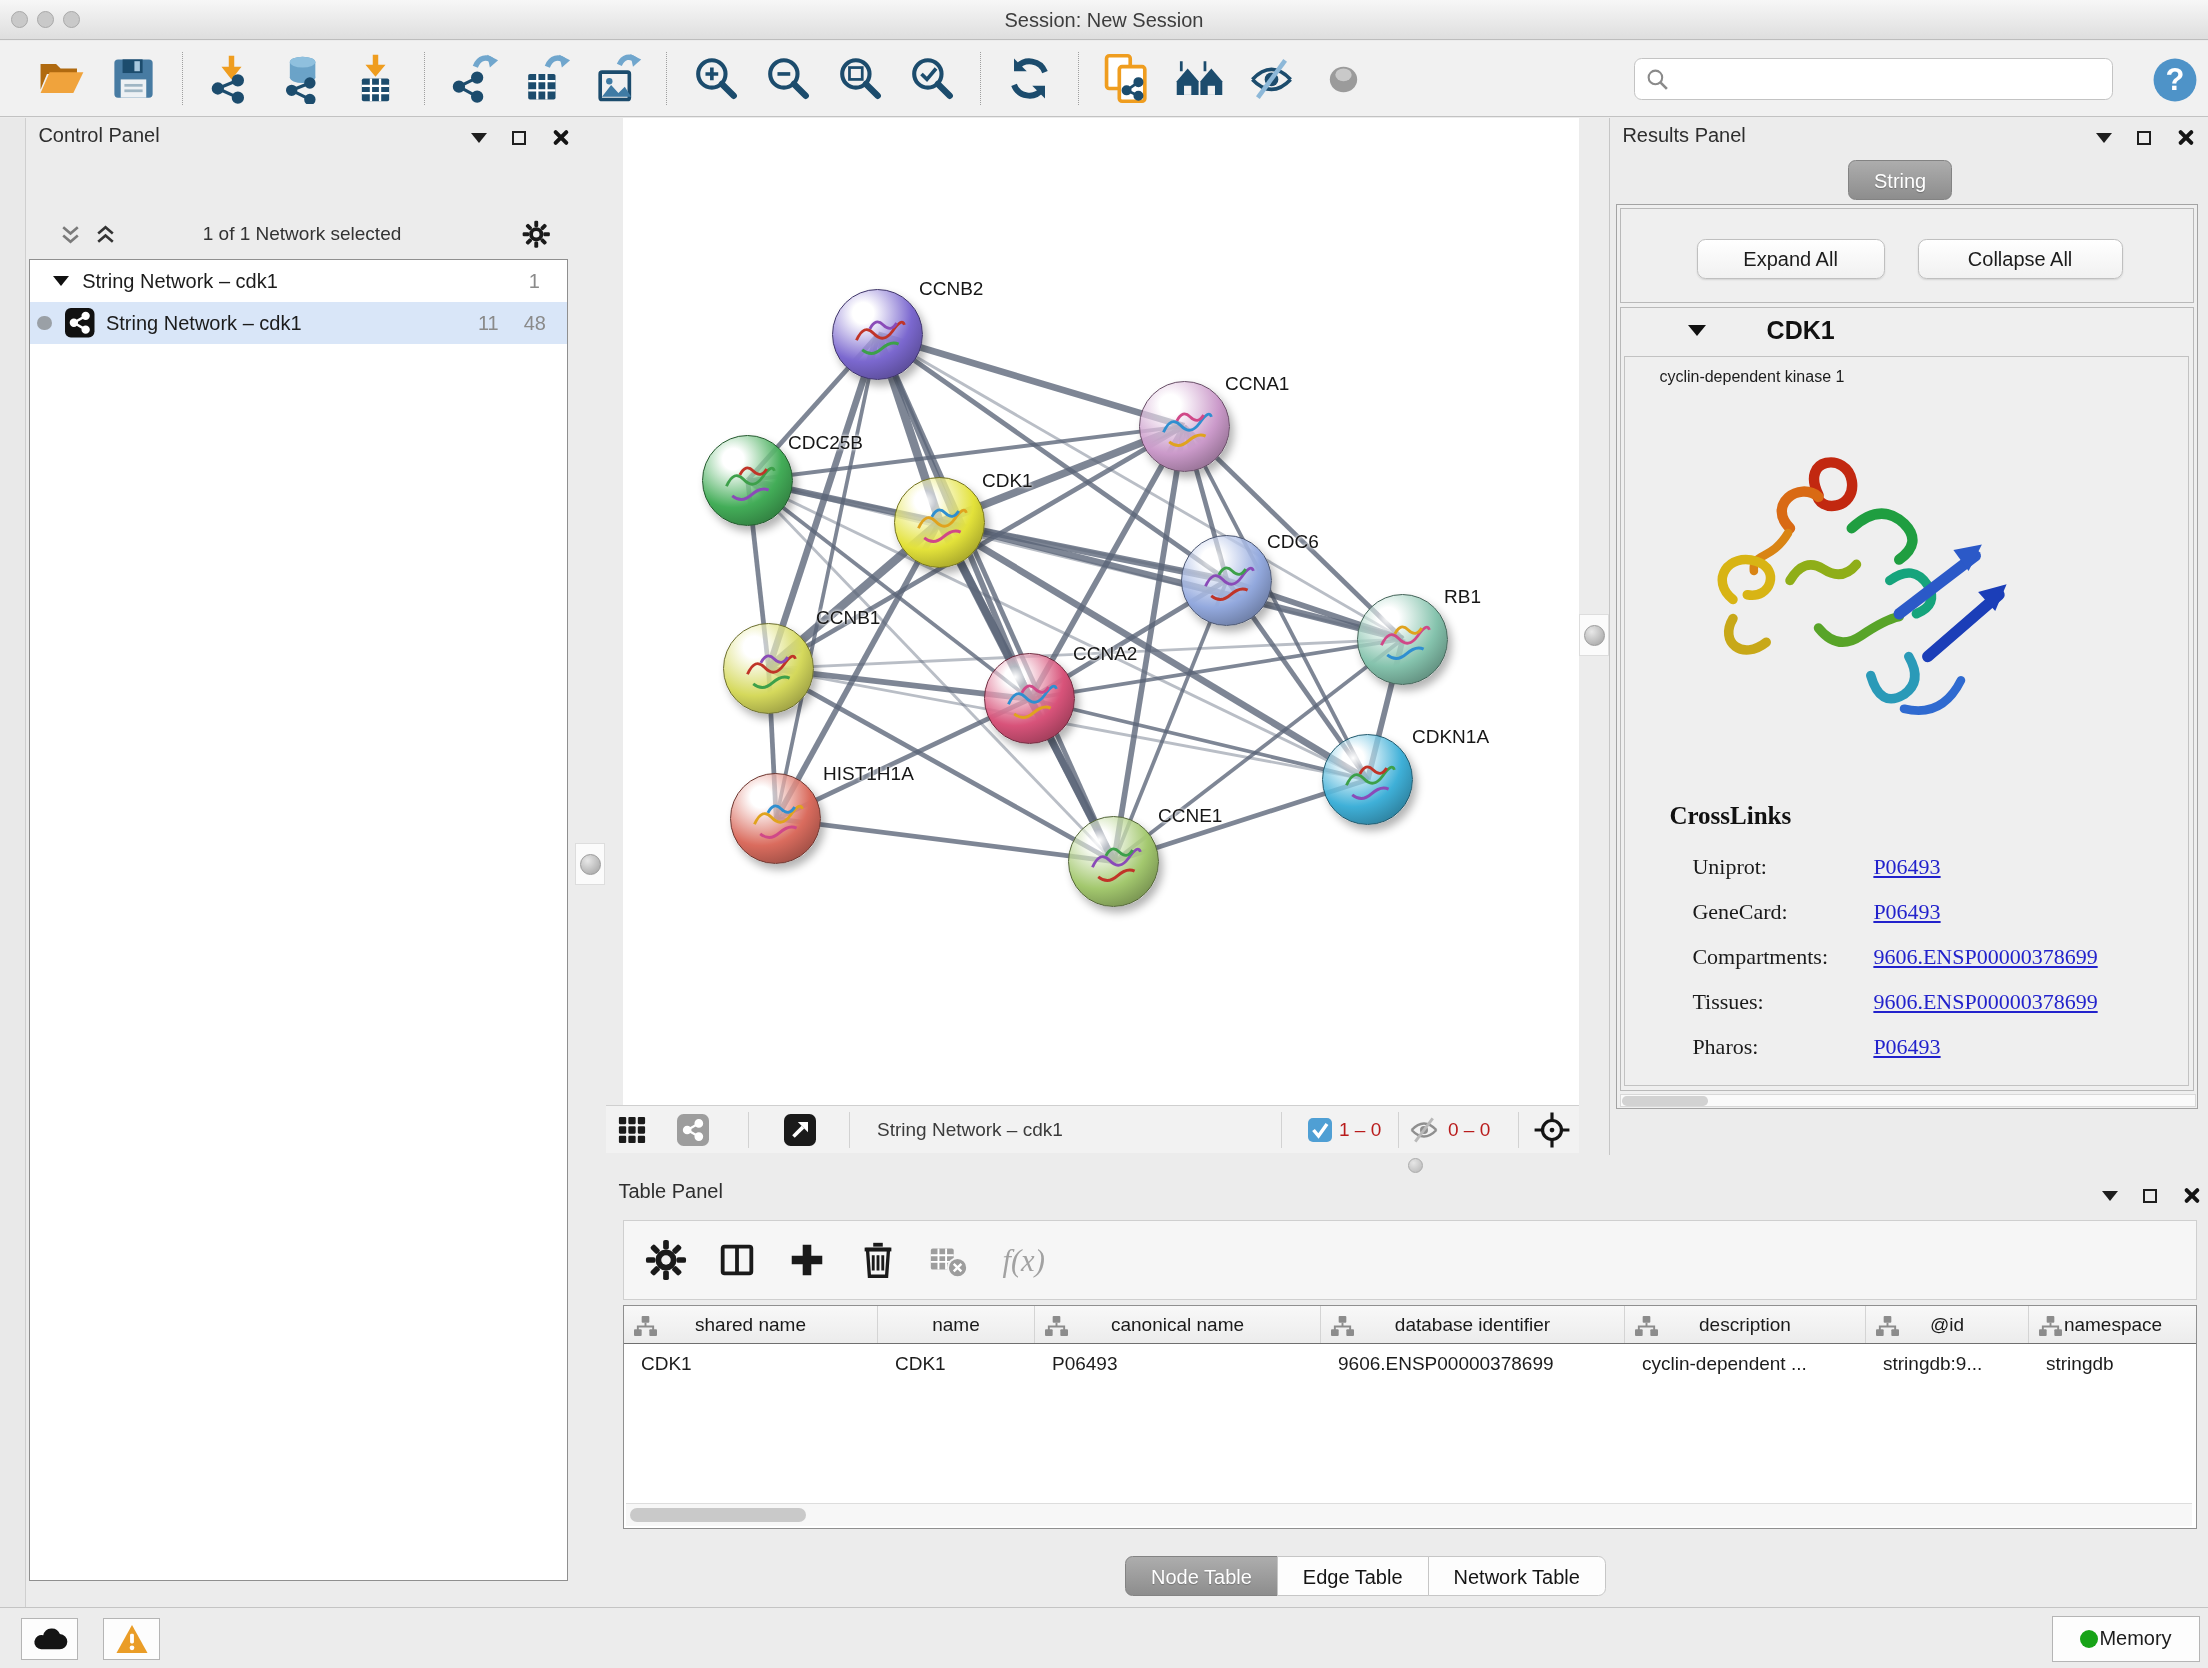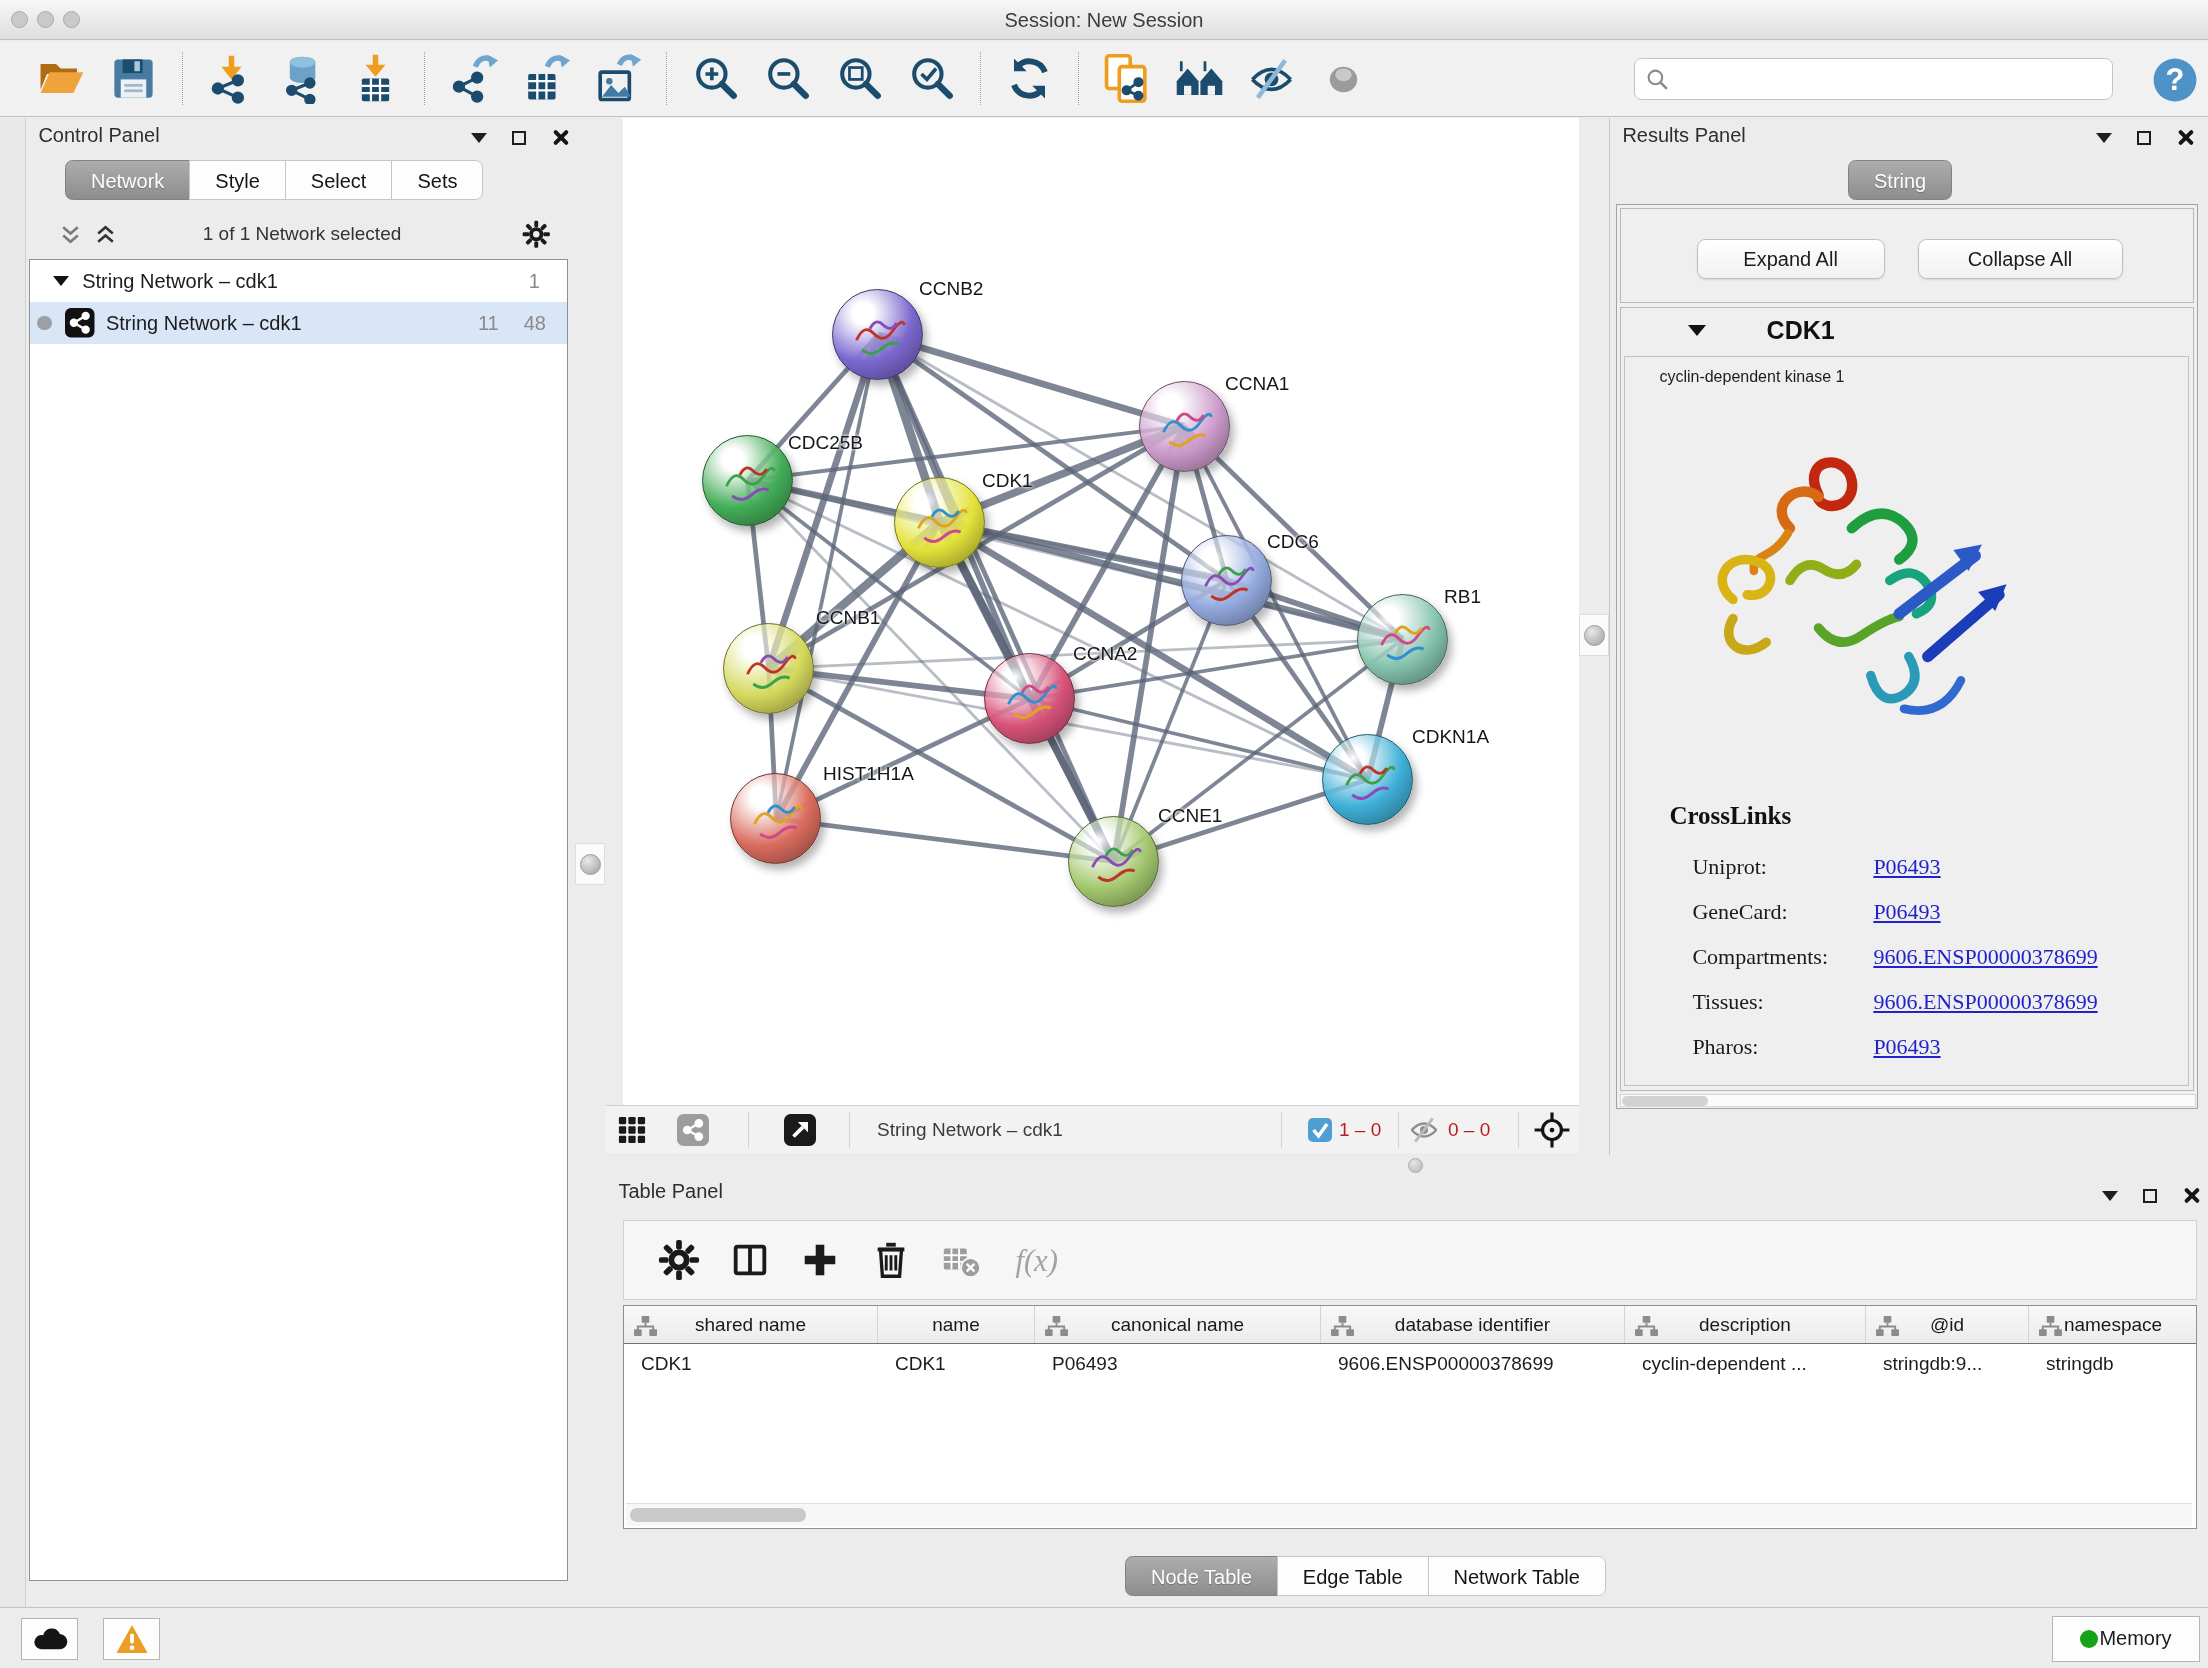--- a/index.html
+++ b/index.html
@@ -117,21 +117,21 @@
   .xl-label{margin-left:67px;width:181px;color:#1a1a1a;}
   .xl-link{color:#2222cc;text-decoration:underline;cursor:pointer;}
   .rp-scroll{left:2.9px;top:889px;width:576px;height:13.3px;background:#fafafa;border:1px solid #d8d8d8;}
   .rp-thumb{position:absolute;left:1px;top:1px;width:86px;height:9.5px;background:#d2d2d2;border-radius:4.8px;}
 
   
   .table-panel{left:606px;top:1176px;width:1603px;height:432px;background:#ececec;}
   .tp-head{left:12.4px;top:3.8px;}
   .tp-controls{left:1496px;top:11.4px;}
   .tp-toolbar{left:17px;top:44px;width:1574px;height:80px;background:#f6f6f6;border:1px solid #cfcfcf;
-              display:flex;align-items:center;gap:28.5px;padding-left:34px;}
+              display:flex;align-items:center;gap:28.5px;padding-left:21px;}
   .tp-icon{width:42px;height:42px;cursor:pointer;}
   .tp-icon.dis{cursor:default;}
   .tp-icon.fx{width:70px;}
   .tbl{left:17px;top:129px;width:1574px;height:224px;background:#fff;border:1.9px solid #8f8f8f;overflow:hidden;}
   .tbl-head{display:flex;height:38px;background:linear-gradient(#f8f8f8,#ececec);border-bottom:1.9px solid #6f6f6f;text-align:right;}
   .th{position:relative;display:flex;align-items:center;justify-content:center;border-right:1px solid #d4d4d4;
       font-size:19px;color:#1a1a1a;overflow:hidden;white-space:nowrap;cursor:pointer;flex:none;}
   .th .sitemap{position:absolute;left:9.5px;top:7.6px;width:23px;height:23px;}
   .tbl-row{display:flex;height:40px;cursor:pointer;}
   .td{flex:none;font-size:19px;line-height:40px;padding-left:17px;overflow:hidden;white-space:nowrap;}
@@ -353,26 +353,20 @@
 
   <div class="abs left-strip"></div>
 
   <div class="abs control-panel">
     <div class="abs cp-head panel-title">Control Panel</div>
     <div class="abs cp-controls pc">
       <span class="pc-tri"></span>
       <span class="pc-float"></span>
       <span class="pc-x"></span>
     </div>
-    <div class="abs cp-tabs tabs" id="cp-tabs">
-        <div class="tab sel">Network</div>
-        <div class="tab">Style</div>
-        <div class="tab">Select</div>
-        <div class="tab">Sets</div>
-      </div>
     <div class="abs cp-sub">
       <span class="abs chev i" style="left:32px;top:9.5px">
           <svg viewBox="0 0 24 24" fill="none" stroke="#7a7a7a" stroke-width="2.5">
             <path d="M5 4l7 6 7-6M5 12l7 6 7-6"></path>
           </svg>
         </span>
       <span class="abs chev i" style="left:67px;top:9.5px">
           <svg viewBox="0 0 24 24" fill="none" stroke="#333" stroke-width="2.5">
             <path d="M5 10l7-6 7 6M5 18l7-6 7 6"></path>
           </svg>

